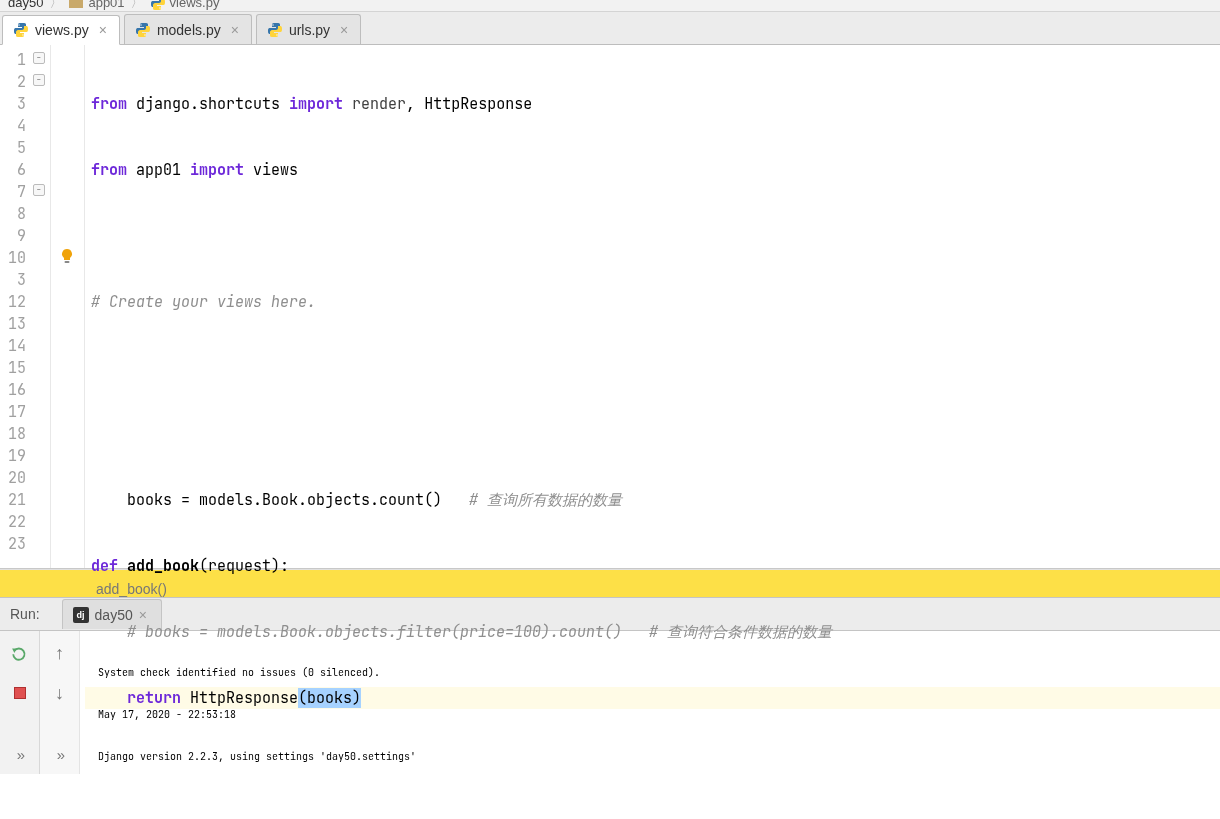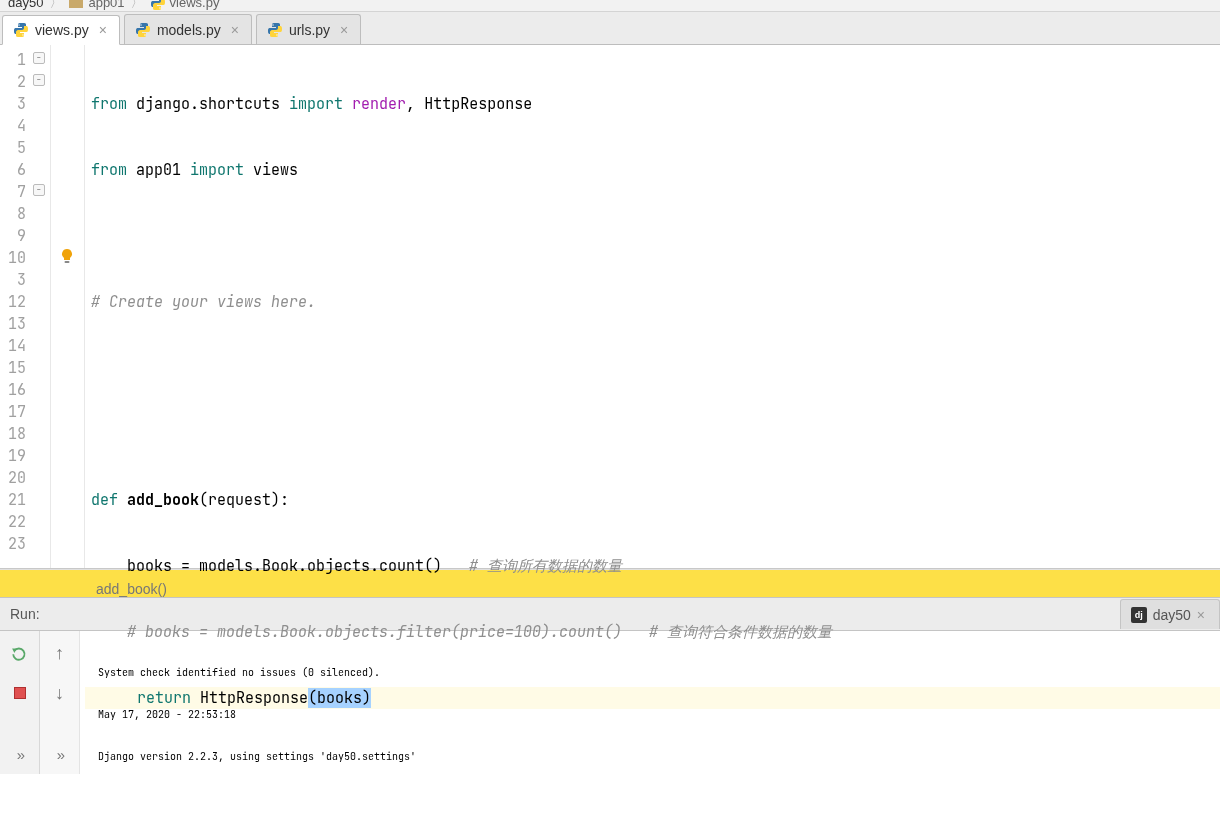--- a/index.html
+++ b/index.html
@@ -90,23 +90,23 @@
     flex: 1;
     font-family: "JetBrains Mono", Consolas, monospace;
     font-size: 15px;
     line-height: 22px;
     padding-top: 4px;
     padding-left: 6px;
     white-space: pre;
     position: relative;
   }
   .code-line { height: 22px; }
-  .code-line.hl { background: #fffbe6; margin-left:-6px;padding-left:16px; }
-  .kw { color: #0f766e; font-weight: normal; }
-  .unused { color: #a21caf; }
+  .code-line.hl { background: #fffbe6; margin-left:-6px;padding-left:6px; }
+  .kw { color: #6d28d9; font-weight: bold; }
+  .unused { color: #404040; }
   .cmt { color: #8e8e8e; font-style: italic; }
   .sel { background: #a6d2ff; }
   .breadcrumb-bottom {
     height: 28px;
     background: #fde047;
     border-top: 1px solid #e0e0e0;
     display: flex;
     align-items:flex-end;
     padding-left: 96px;
     color: #777;
@@ -114,28 +114,27 @@
   }
   .run-header {
     height: 34px;
     background: #ececec;
     border-top: 1px solid #c4c4c4;
     border-bottom: 1px solid #c4c4c4;
     display:flex;
     align-items:center;
     font-size:14px;
     color:#555;
-    justify-content:space-between;
   }
   .run-header .run-label { padding:0 10px; }
   .run-tab {
     display:flex;align-items:center;gap:6px;
     height:30px;padding:0 14px 0 10px;
     background:#dfdfdf;border:1px solid #c4c4c4;border-bottom:none;
-    border-radius:3px 3px 0 0;margin-left:4px;
+    border-radius:3px 3px 0 0;margin-left:12px;
     cursor:pointer;
   }
   .run-panel {
     display:flex;
     height: 160px;
   }
   .run-toolbar {
     width: 40px;
     background:#f2f2f2;
     border-right:1px solid #d8d8d8;
@@ -255,22 +254,22 @@
         </svg></span>
   </div>
 
   <div class="code">
     <div class="code-line"><span class="kw">from</span> <span>django.shortcuts</span> <span class="kw">import</span> <span class="unused">render</span><span>, </span><span>HttpResponse</span></div>
     <div class="code-line"><span class="kw">from</span> <span>app01</span> <span class="kw">import</span> <span>views</span></div>
     <div class="code-line"></div>
     <div class="code-line"><span class="cmt"># Create your views here.</span></div>
     <div class="code-line"></div>
     <div class="code-line"></div>
+    <div class="code-line"><span>    </span><span>books = models.Book.objects.count()   </span><span class="cmt"># 查询所有数据的数量</span></div>
     <div class="code-line"><span class="kw">def</span> <span style="font-weight:bold">add_book</span><span>(request):</span></div>
-    <div class="code-line"><span>    </span><span>books = models.Book.objects.count()   </span><span class="cmt"># 查询所有数据的数量</span></div>
     <div class="code-line"><span>    </span><span class="cmt"># books = models.Book.objects.filter(price=100).count()   </span><span class="cmt"># 查询符合条件数据的数量</span></div>
     <div class="code-line hl"><span>    </span><span class="kw">return</span><span> </span><span>HttpResponse</span><span class="sel">(</span><span class="sel">books</span><span class="sel">)</span></div>
     <div class="code-line"></div>
     
     
     
     
     
     
     

